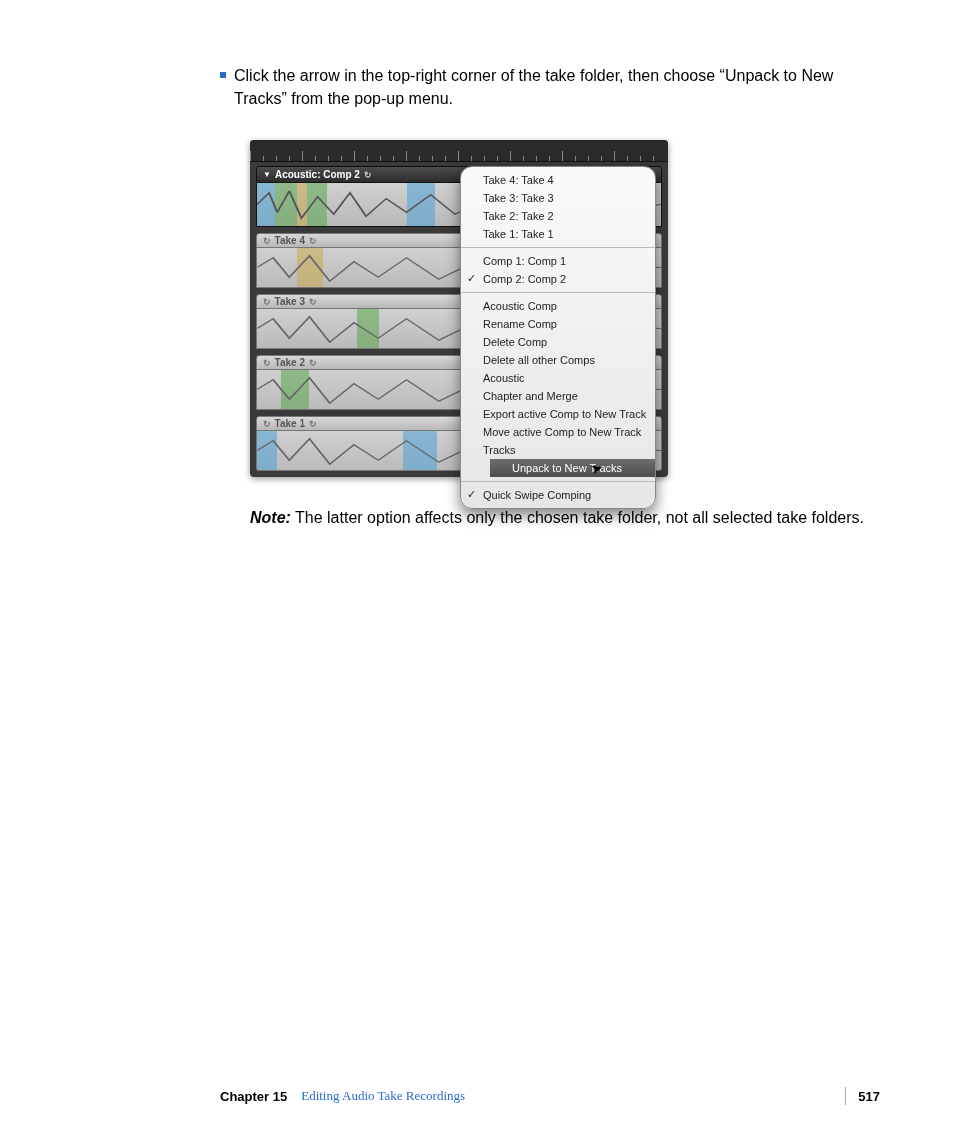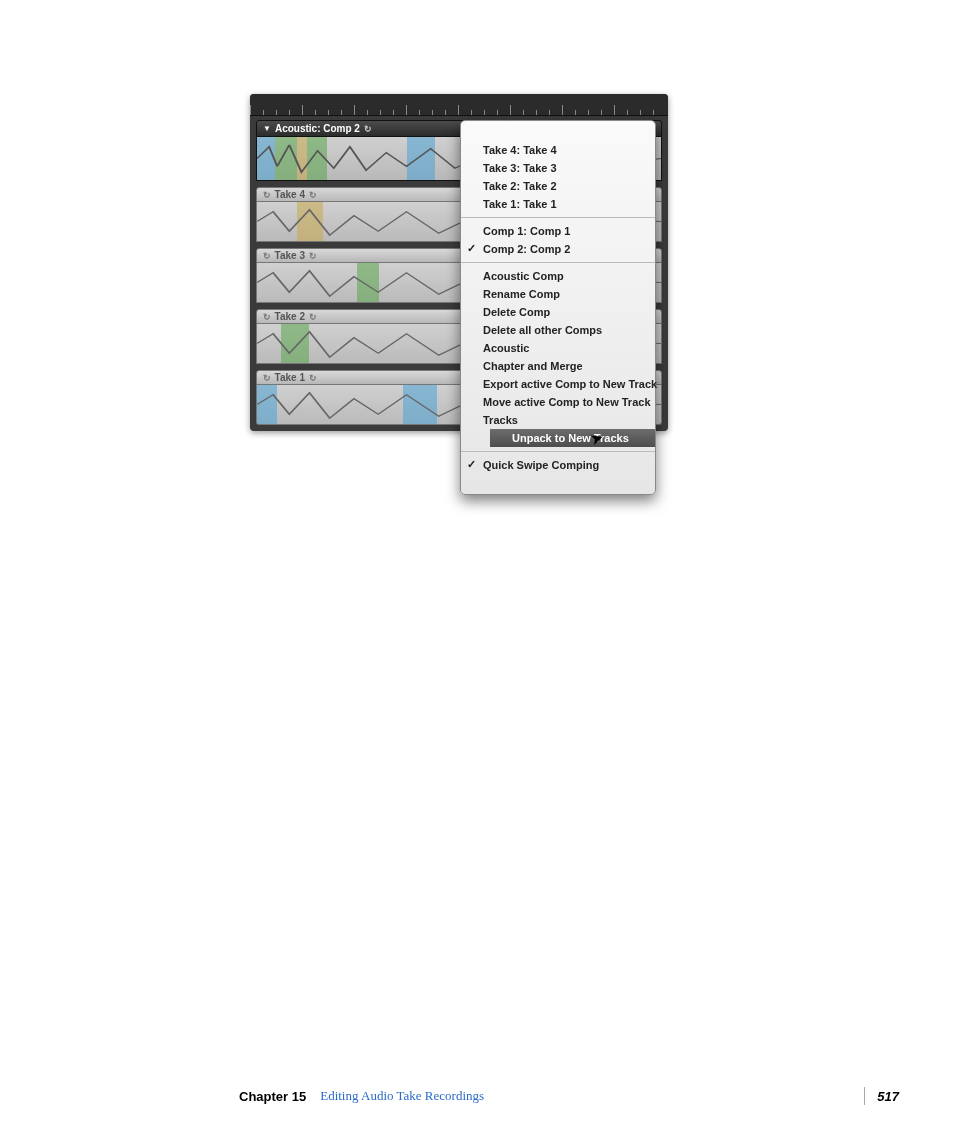--- a/index.html
+++ b/index.html
@@ -128,26 +128,26 @@
     overflow: hidden;
   }
   .take-wave.last { border-radius:0 0 3px 3px; }
   .popup {
     position: absolute;
     left: 210px;
     top: 26px;
     width: 196px;
     background: linear-gradient(#fafafa,#e6e6e6);
     border: 1px solid #888;
-    border-radius: 5px;
+    border-radius: 12px;
     box-shadow: 0 6px 14px rgba(0,0,0,0.5);
     font-size: 11px;
-    font-weight: bold;
+    font-weight: normal;
     color: #222;
-    padding: 20px 0;
+    padding: 4px 0;
     z-index: 10;
   }
   .popup-item {
     padding: 3px 10px 3px 22px;
     position: relative;
     white-space: nowrap;
   }
   .popup-item.highlight {
     background: linear-gradient(#6d6d6d,#4d4d4d);
     color: #fff;
@@ -181,36 +181,39 @@
     font-weight: bold;
   }
   .footer {
     position: absolute;
     left: 220px;
     bottom: 40px;
     width: 660px;
     display: flex;
     align-items: center;
     font-size: 13px;
-    margin-left: 19px;
   }
   .footer-chapter { font-weight: bold; margin-right: 14px; }
   .footer-title { color: #2a6bc7; font-family: Liberation Serif, serif; }
   .footer-sep {
     flex:1;
   }
   .footer-divider {
     width:1px; height:18px; background:#aaa; margin:0 12px;
   }
-  .footer-page { font-weight:bold;font-style:italic; }
+  .footer-page { font-weight:bold; }
 </style>
 </head>
 <body>
 
 <div class="content">
+  <div class="bullet-row">
+    <div class="bullet-square"></div>
+    <div class="bullet-text">Click the arrow in the top-right corner of the take folder, then choose “Unpack to New Tracks” from the pop-up menu.</div>
+  </div>
 
   <div class="figure">
     <div class="ruler" id="ruler">
         <div class="tick tall"></div>
         <div class="tick short"></div>
         <div class="tick short"></div>
         <div class="tick short"></div>
         <div class="tick tall"></div>
         <div class="tick short"></div>
         <div class="tick short"></div>
@@ -340,20 +343,25 @@
         <div class="popup-item"><span>Chapter and Merge</span></div>
         <div class="popup-item"><span>Export active Comp to New Track</span></div>
         <div class="popup-item"><span>Move active Comp to New Track</span></div>
         <div class="popup-item"><span>Tracks</span></div>
         <div class="popup-item highlight" style="position: relative;"><span>Unpack to New Tracks</span><span class="cursor" style="right: 52px; top: 1px; color: rgb(0, 0, 0);">➤</span></div>
         <div class="popup-sep"></div>
         <div class="popup-item"><span class="check">✓</span><span>Quick Swipe Comping</span></div>
       </div>
   </div>
 
+  <p class="note-para">
+    <span class="note-label">Note:</span>
+    <span> </span>
+    <span>The latter option affects only the chosen take folder, not all selected take folders.</span>
+  </p>
 </div>
 
 <div class="footer">
   <span class="footer-chapter">Chapter 15</span>
   <span class="footer-title">Editing Audio Take Recordings</span>
   <span class="footer-sep"></span>
   <span class="footer-divider"></span>
   <span class="footer-page">517</span>
 </div>
 

